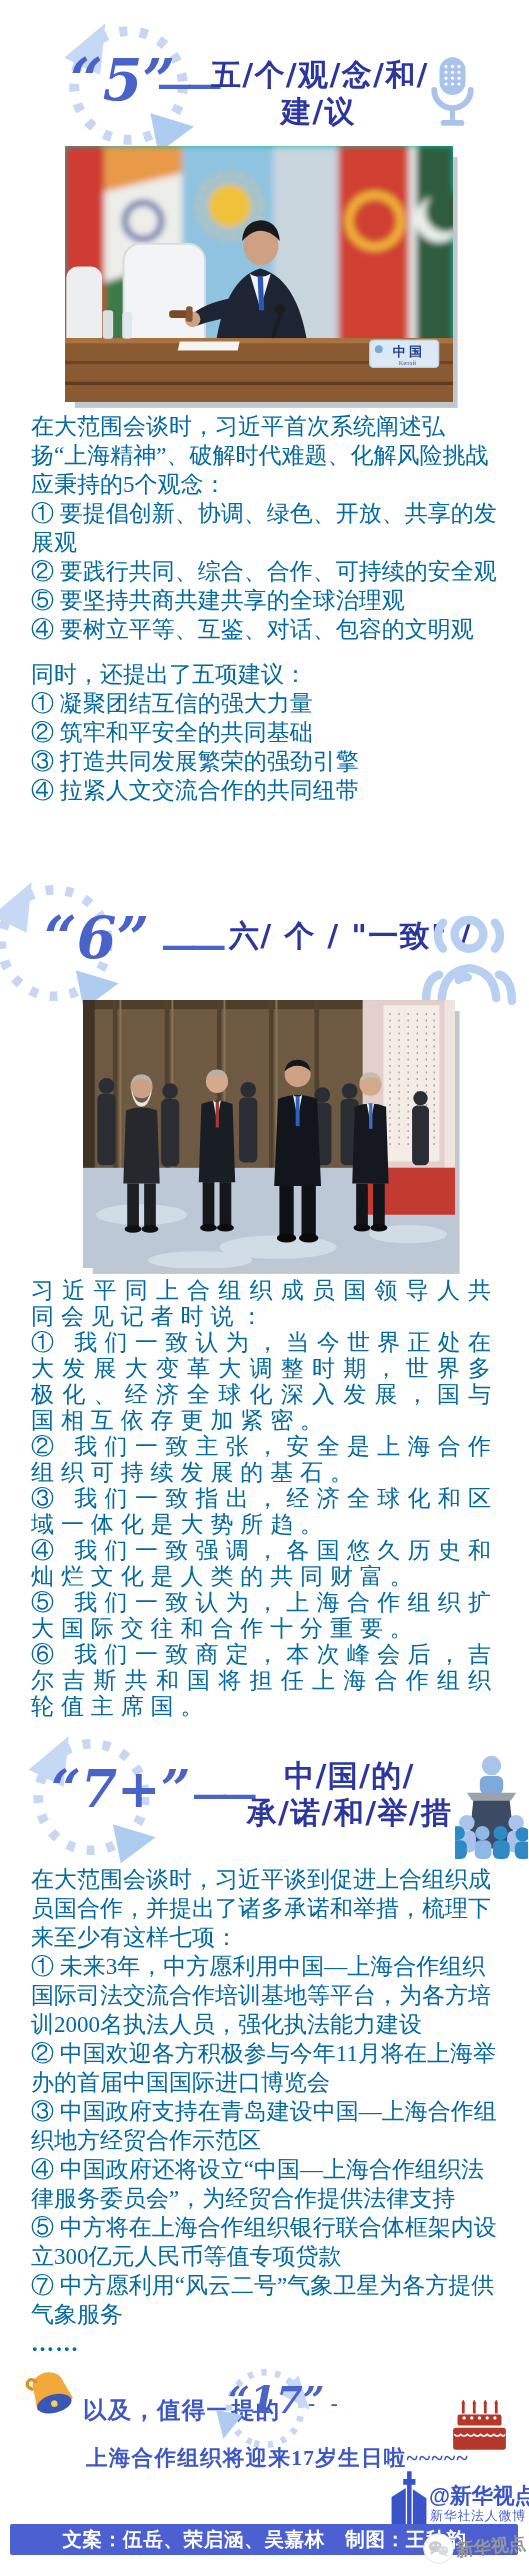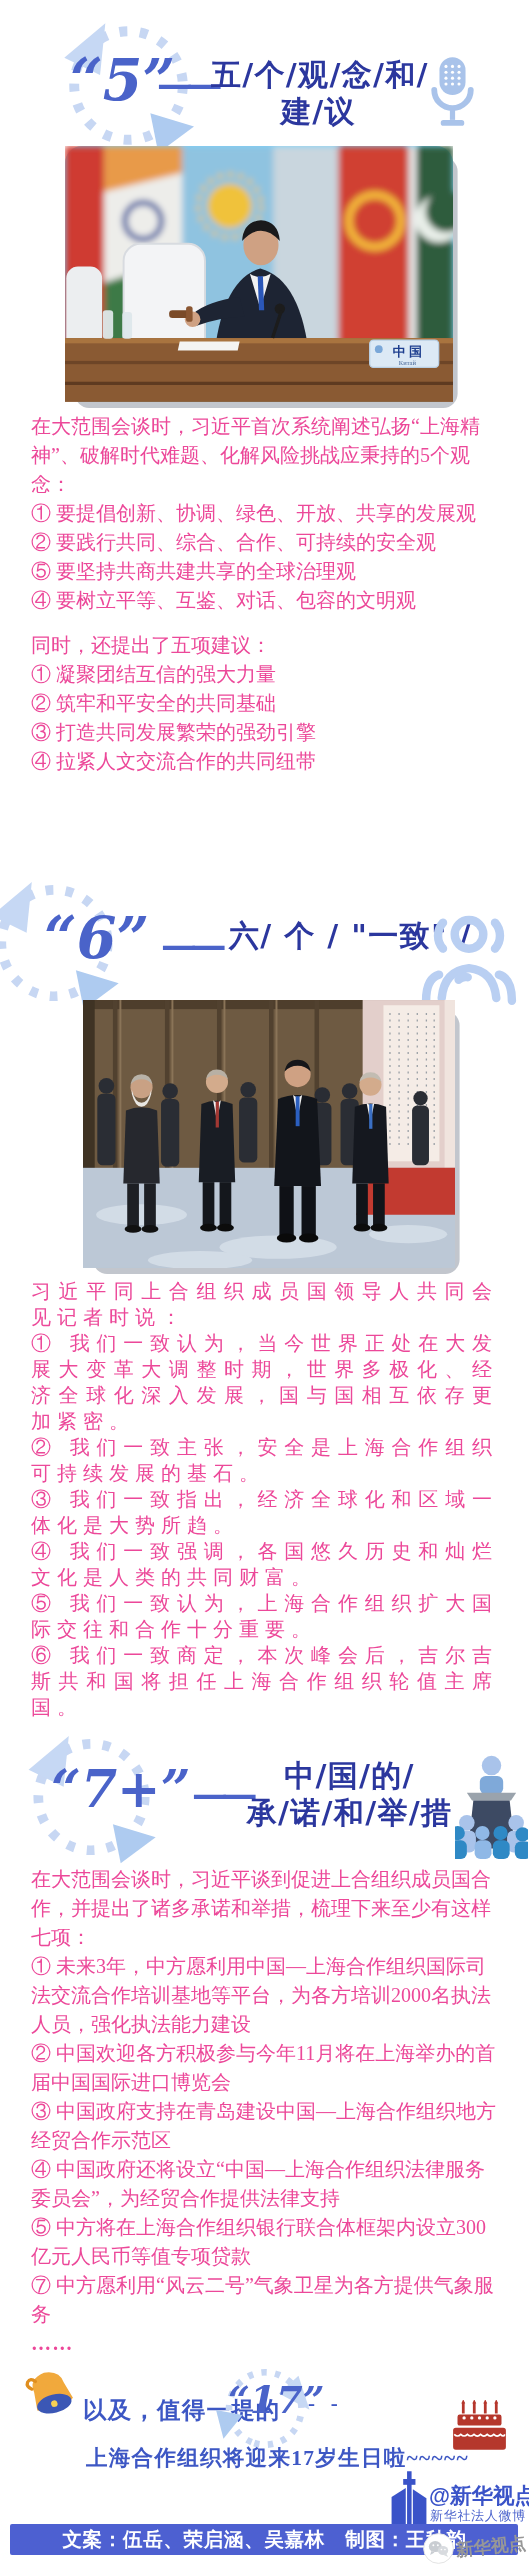--- a/index.html
+++ b/index.html
@@ -8,28 +8,28 @@
   .abs{position:absolute;}
   
   .num{position:absolute;font-family:"DejaVu Serif","Liberation Serif",serif;
        font-style:italic;font-weight:bold;color:#4a63c9;line-height:1;white-space:nowrap;}
   .hdash{position:absolute;font-weight:bold;color:#4a63c9;font-size:36px;line-height:1;
          letter-spacing:-6.5px;white-space:nowrap;font-family:"DejaVu Serif",serif;}
   .headline{position:absolute;font-family:"DejaVu Serif","Liberation Serif",serif;font-weight:bold;
             color:#2b379e;line-height:1.22;letter-spacing:1.3px;white-space:nowrap;}
   .headline.center{text-align:center;}
   
-  .bodytext{position:absolute;left:31px;width:467px;color:#ec4899;font-size:20px;}
+  .bodytext{position:absolute;left:31px;width:467px;color:#0369a1;font-size:23px;}
   .bodytext p{margin:0;}
   .t1{line-height:29px;}
   .t2{line-height:26px;text-align:justify;letter-spacing:0.30em;}
   .t3{line-height:29px;}
   .gapped{margin-top:15.6px !important;}
   
-  .photo{position:absolute;background:#7dd3fc;box-shadow:7.2px 8.5px 0 -2.6px #c2c6cd;border-radius:17px;}
+  .photo{position:absolute;background:#14b8a6;box-shadow:7.2px 8.5px 0 -2.6px #c2c6cd;}
   .photo svg{display:block;}
   
   .blue-bold{position:absolute;font-weight:bold;color:#3d57c4;white-space:nowrap;
              font-family:Liberation Serif, serif;}
   .bar{position:absolute;left:10.4px;top:2524px;width:508px;height:31px;background:#4d60d1;border-radius:2px;}
   .bar span{display:block;text-align:center;line-height:31px;color:#ffffff;font-size:19.5px;font-weight:bold;
             font-family:"Liberation Sans","DejaVu Sans",sans-serif;letter-spacing:0.7px;}
   .weibo-handle{position:absolute;left:429px;top:2481px;font-size:21.5px;font-weight:bold;color:#3a53c8;
                 font-family:"Liberation Sans","DejaVu Sans",sans-serif;white-space:nowrap;}
   .weibo-sub{position:absolute;left:430px;top:2507px;font-size:13px;color:#4a62cc;

